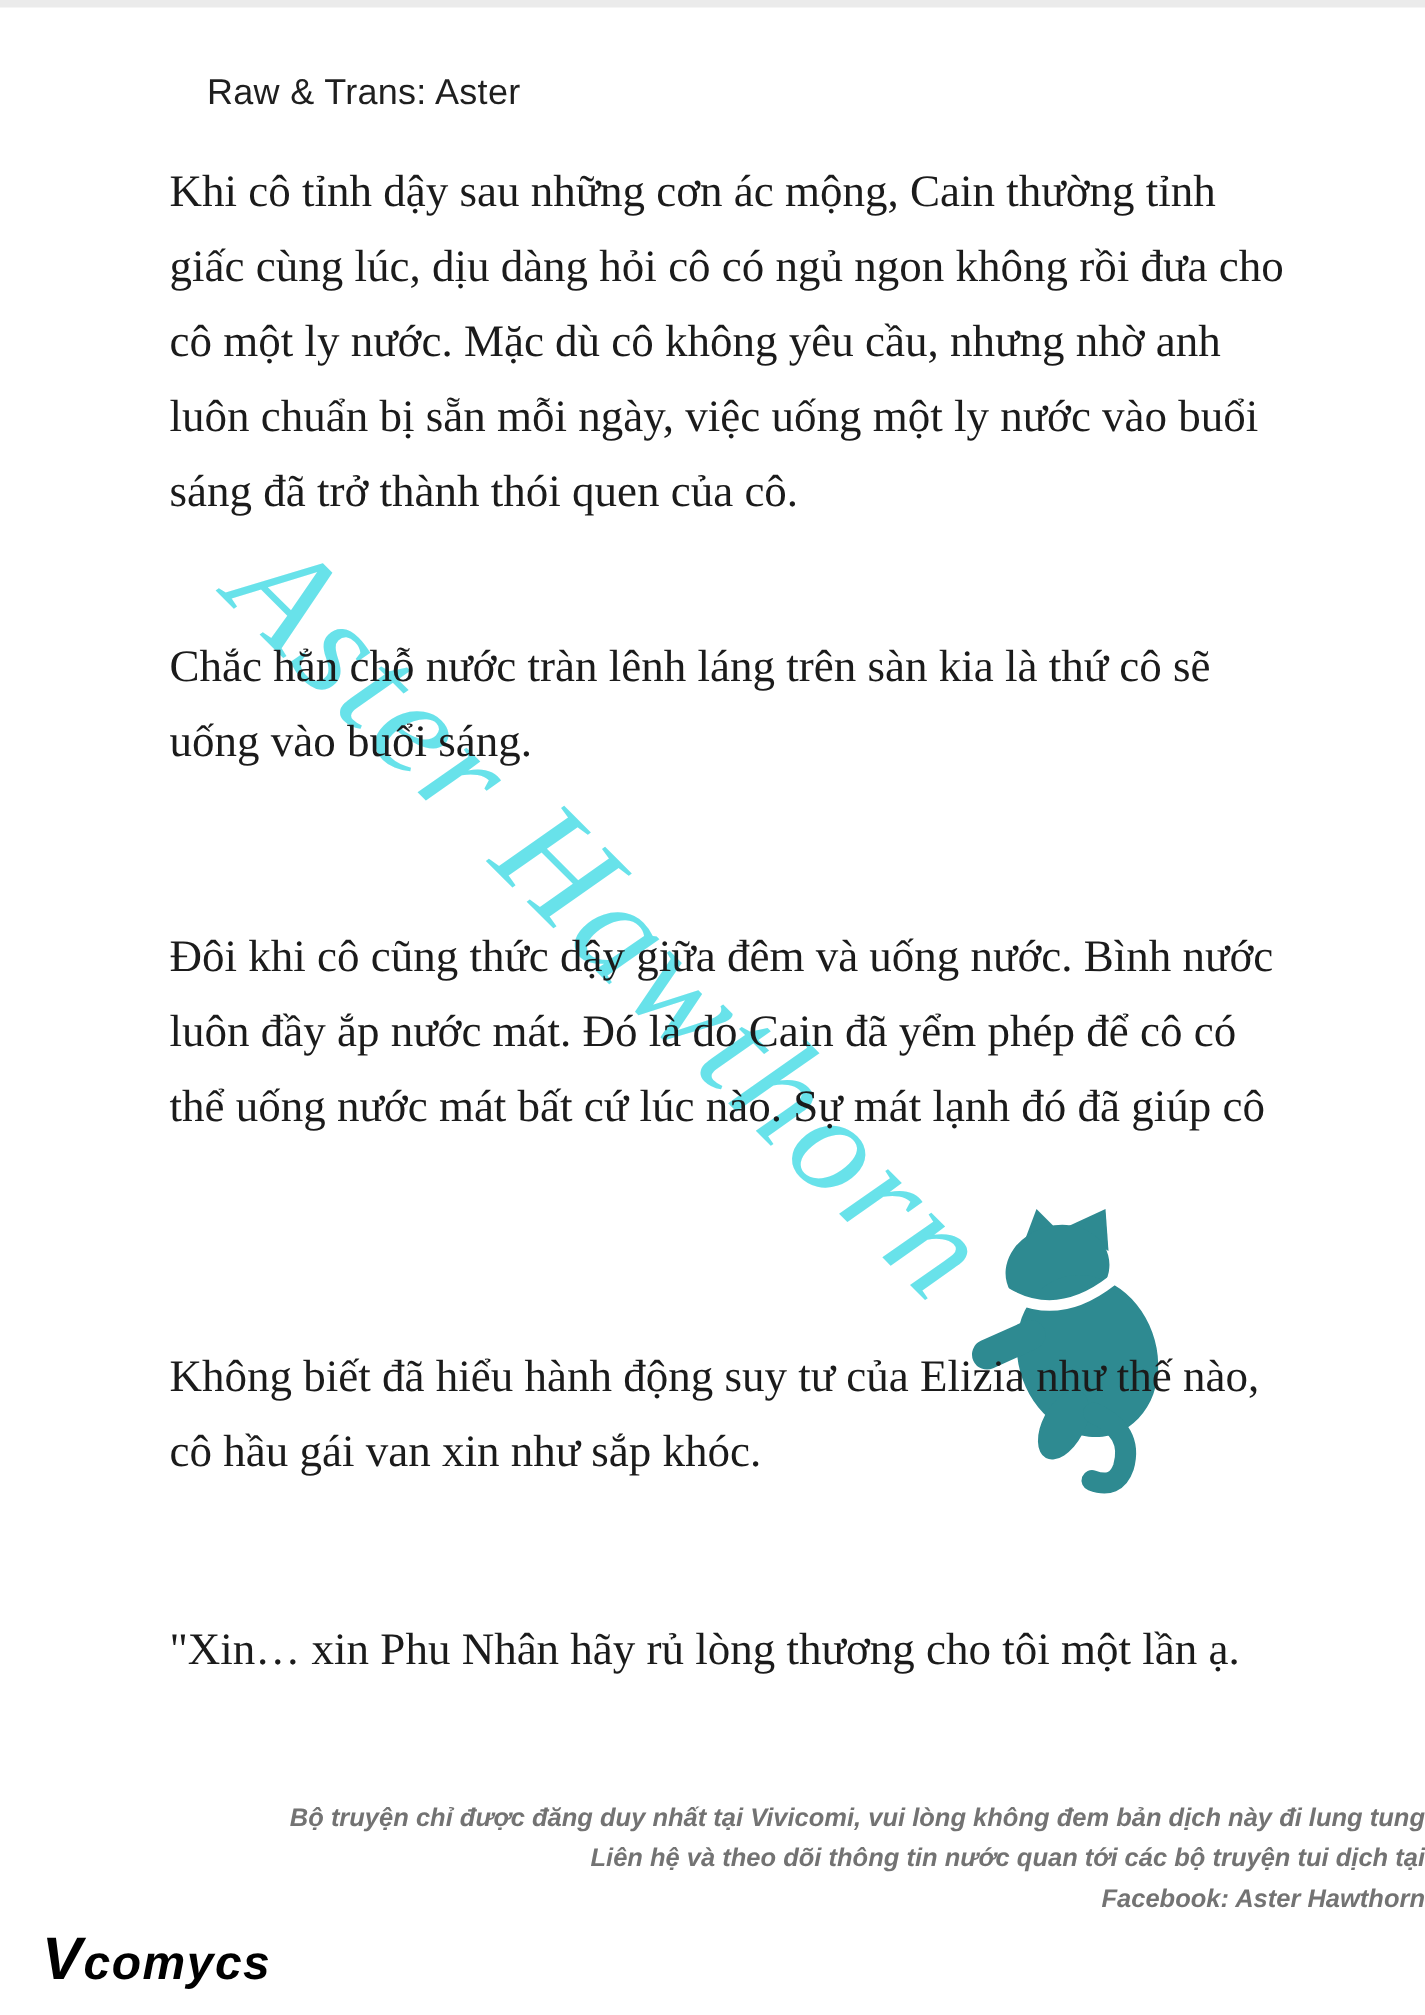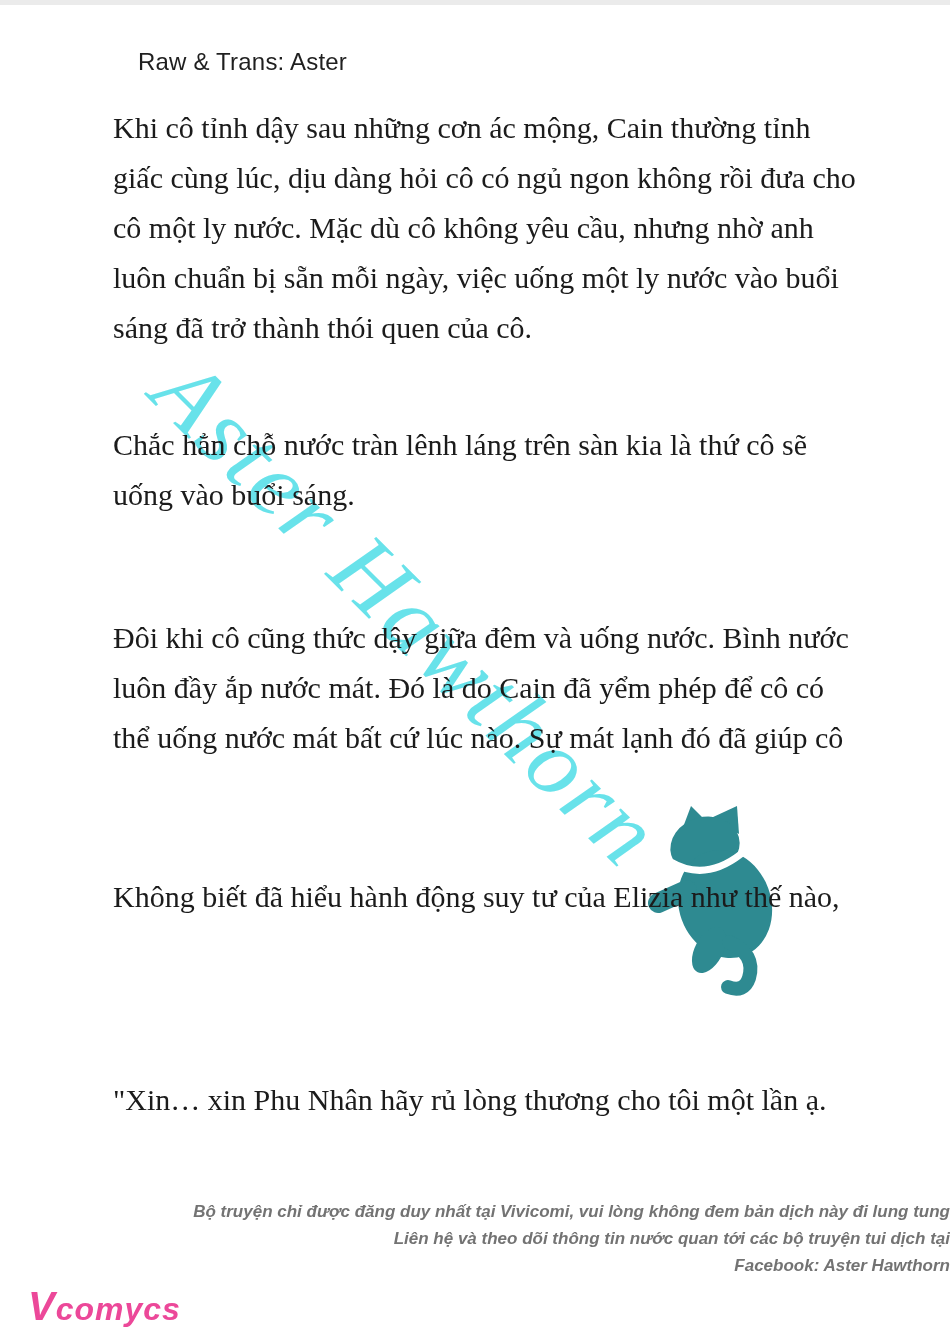--- a/index.html
+++ b/index.html
@@ -35,37 +35,37 @@
   }
   .para{
     position:absolute;left:113px;
     font-size:30px;line-height:50px;
     z-index:2;
   }
   .para .line{white-space:nowrap;}
   .p1{top:103px;}
   .p2{top:420px;}
   .p3{top:613px;}
-  .p4{top:872px;}
+  .p4{top:893px;}
   .p5{top:1075px;}
   .footer{
     position:absolute;top:1198px;left:0;width:950px;
     text-align:right;
     font-family:"Liberation Sans","DejaVu Sans",sans-serif;
     font-weight:bold;font-style:italic;
     font-size:17px;line-height:27px;
     color:#737373;
     z-index:2;
   }
   .logo{
     position:absolute;left:28px;top:1290px;
     font-family:"Liberation Sans","DejaVu Sans",sans-serif;
     font-weight:bold;font-style:italic;
     font-size:32px;letter-spacing:1px;
-    color:#ec4899;
+    color:#000000;
     z-index:2;
   }
   .logo .logo-v{font-size:40px;line-height:32px;}
 </style>
 </head>
 <body>
 
 <div class="page">
 
   <div class="top-edge"></div>
@@ -101,20 +101,21 @@
   </div>
 
   <div class="para p3">
     <div class="line">Đôi khi cô cũng thức dậy giữa đêm và uống nước. Bình nước</div>
     <div class="line">luôn đầy ắp nước mát. Đó là do Cain đã yểm phép để cô có</div>
     <div class="line">thể uống nước mát bất cứ lúc nào. Sự mát lạnh đó đã giúp cô</div>
   </div>
 
   <div class="para p4">
     <div class="line">Không biết đã hiểu hành động suy tư của Elizia như thế nào,</div>
+    <div class="line">cô hầu gái van xin như sắp khóc.</div>
   </div>
 
   <div class="para p5">
     <div class="line">"Xin… xin Phu Nhân hãy rủ lòng thương cho tôi một lần ạ.</div>
   </div>
 
   <div class="footer">
     <div>Bộ truyện chỉ được đăng duy nhất tại Vivicomi, vui lòng không đem bản dịch này đi lung tung</div>
     <div>Liên hệ và theo dõi thông tin nước quan tới các bộ truyện tui dịch tại</div>
     <div>Facebook: Aster Hawthorn</div>

